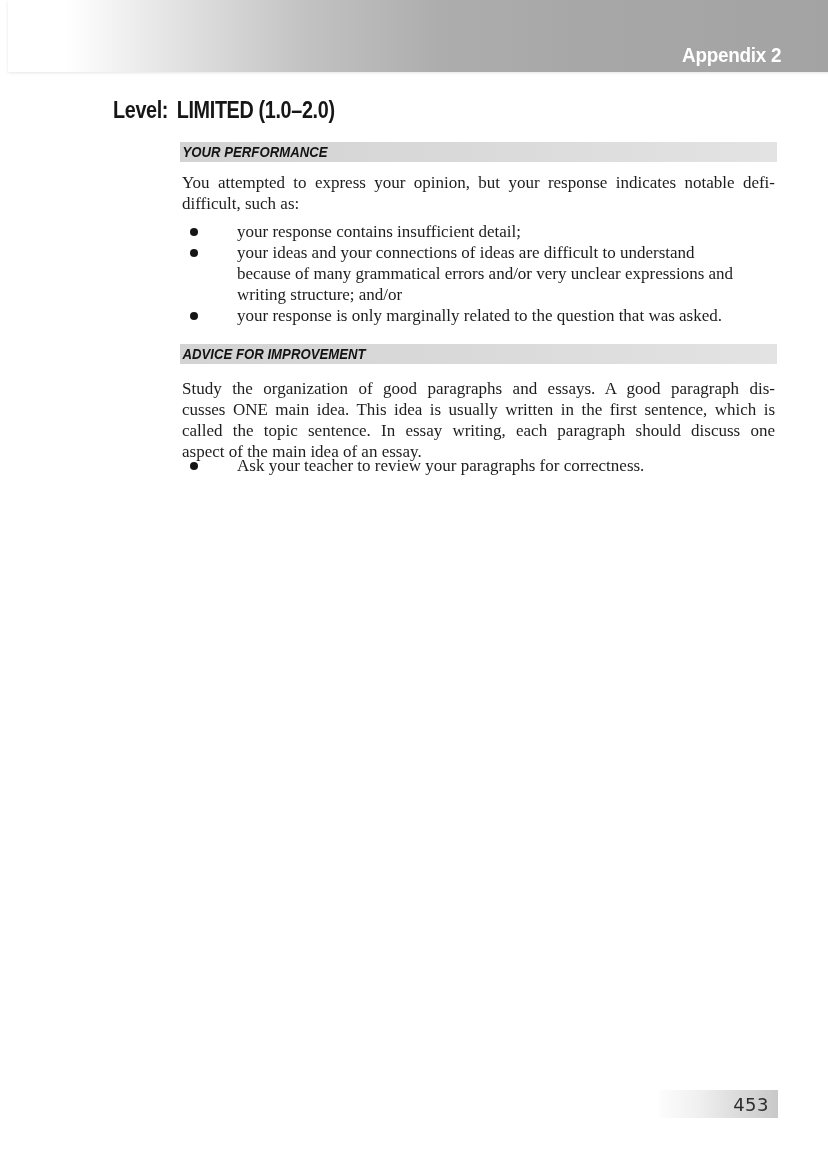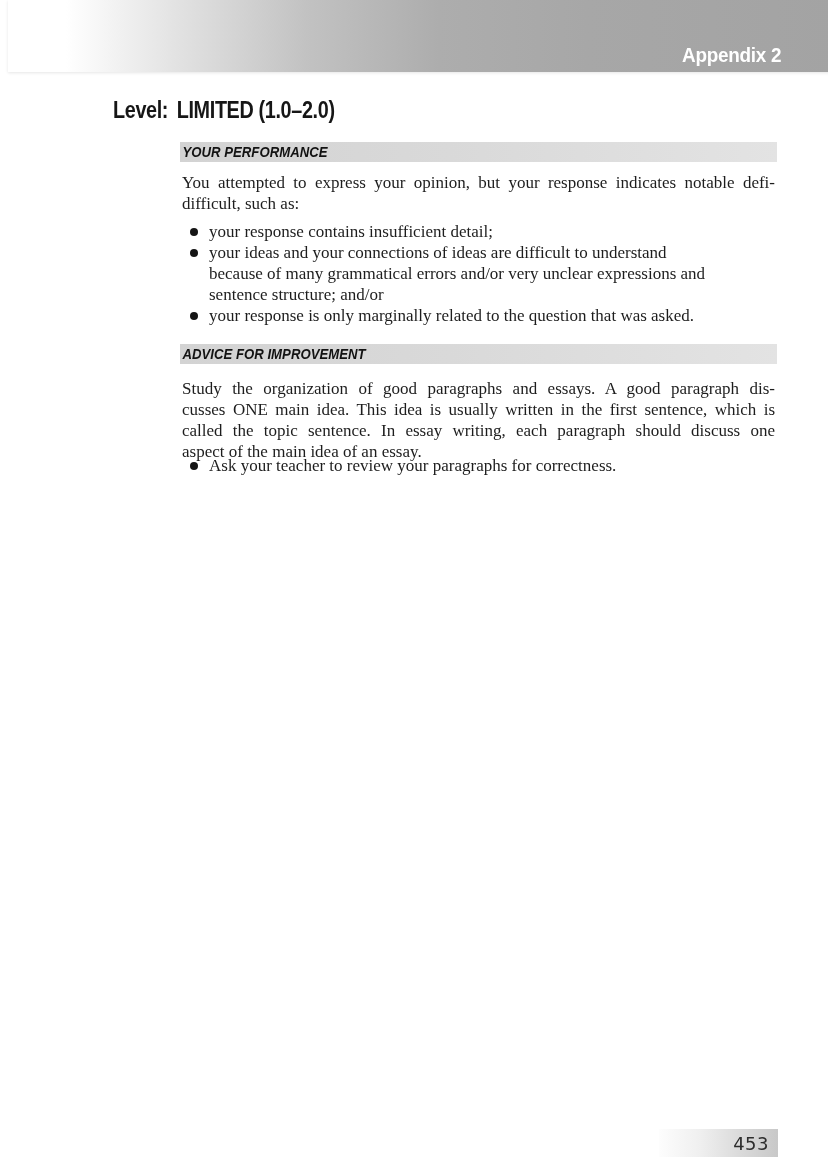--- a/index.html
+++ b/index.html
@@ -90,21 +90,21 @@
   }
   .intro-performance { top: 172px; }
   .intro-advice { top: 378px; }
   .jline { text-align: justify; text-align-last: justify; height: 21px; }
   .jline.plain { text-align: left; text-align-last: left; }
 
   
   .bullets { position: absolute; left: 182px; width: 593px; }
   .bullets-performance { top: 221px; }
   .bullets-advice { top: 455px; }
-  .bullet-item { display: flex; align-items: flex-start; }
+  .bullet-item { display: flex; align-items: flex-start; gap: 28px; }
   .dot {
     flex: none;
     width: 8px; height: 8px;
     border-radius: 50%;
     background: #151515;
     margin: 7px 0 0 8px;
   }
   .bullet-lines { margin-left: 11px; color: #1d1d1d; font-size: 17px; line-height: 21px; }
   .bullet-line { height: 21px; white-space: nowrap; }
 
@@ -112,21 +112,20 @@
   .pagenum-bar {
     position: absolute;
     left: 659px; top: 1090px;
     width: 119px; height: 28px;
     background: linear-gradient(90deg, #fdfdfd 0%, #efefef 35%, #d9d9d9 70%, #c8c8c8 100%);
     display: flex;
     align-items: center;
     justify-content: flex-end;
     padding-right: 9px;
     box-sizing: border-box;
-    margin-top: 39px;
   }
   .pagenum {
     font-family: "DejaVu Sans", sans-serif;
     font-size: 18px;
     color: #2d2d2d;
     letter-spacing: 0.5px;
   }
 </style>
 </head>
 <body>
@@ -155,21 +154,21 @@
       <span class="dot"></span>
       <div class="bullet-lines">
         <div class="bullet-line">your response contains insufficient detail;</div>
       </div>
     </div>
     <div class="bullet-item">
       <span class="dot"></span>
       <div class="bullet-lines">
         <div class="bullet-line">your ideas and your connections of ideas are difficult to understand</div>
         <div class="bullet-line">because of many grammatical errors and/or very unclear expressions and</div>
-        <div class="bullet-line">sentence structure; and/or</div>
+        <div class="bullet-line">writing structure; and/or</div>
       </div>
     </div>
     <div class="bullet-item">
       <span class="dot"></span>
       <div class="bullet-lines">
         <div class="bullet-line">your response is only marginally related to the question that was asked.</div>
       </div>
     </div>
   </div>
 

